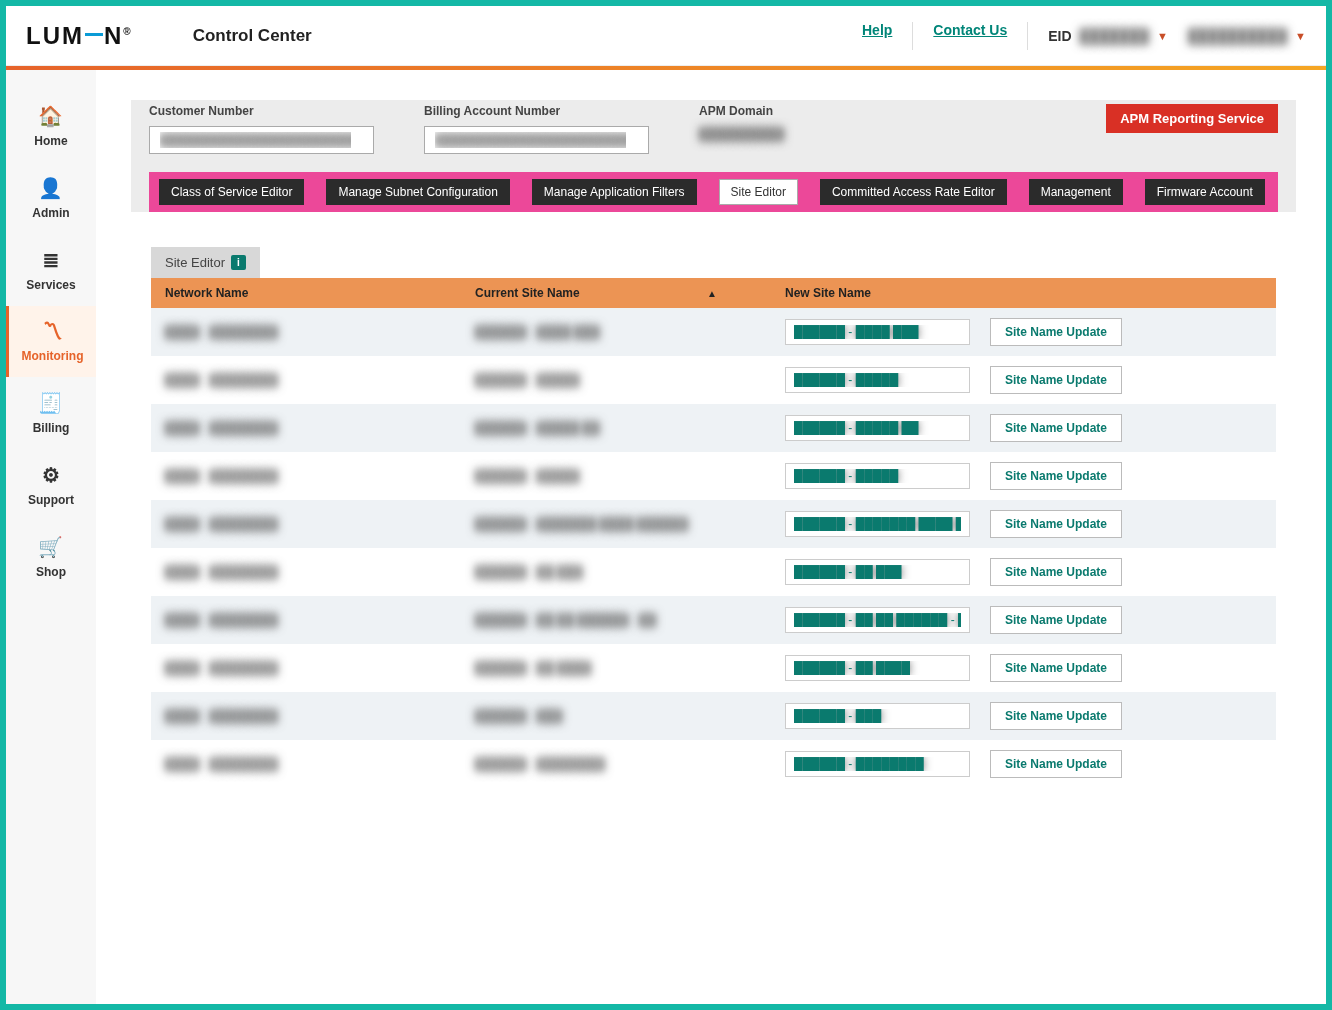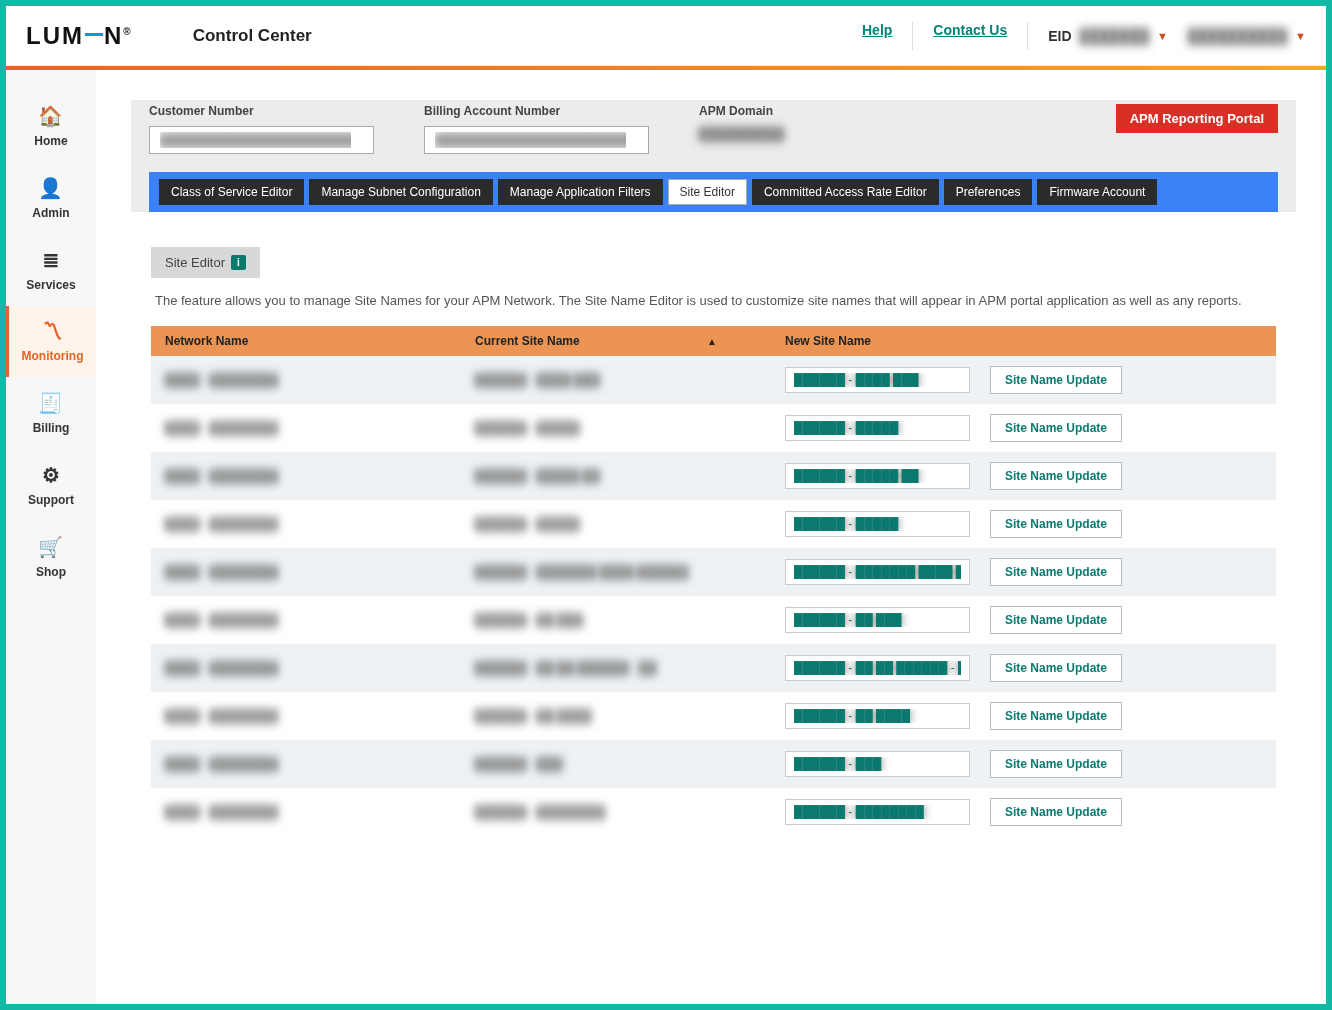--- a/index.html
+++ b/index.html
@@ -36,21 +36,21 @@
 .page-title { font-size: 28px; font-weight: 800; color: #111; margin-bottom: 25px; }
 
 .filter-panel { background: #ececec; padding: 4px 18px 0 18px; }
 .filter-row { display: flex; gap: 0; align-items: flex-start; }
 .filter-col { margin-right: 50px; }
 .filter-label { font-size: 12px; font-weight: 700; color: #444; margin-bottom: 8px; display: block; }
 .filter-select { width: 225px; height: 28px; border: 1px solid #aaa; background: #fff; font-size: 12px; padding: 0 6px; }
 .apm-domain-val { font-size: 12px; }
 .portal-btn { margin-left: auto; background: #d93025; color: #fff; border: none; padding: 7px 14px; font-size: 13px; font-weight: 700; cursor: pointer; }
 
-.tab-strip { background: #3b82f6; padding: 7px 10px; margin-top: 18px; display: flex; gap: 5px; }
+.tab-strip { background: #ec4899; padding: 7px 10px; margin-top: 18px; display: flex; gap: 22px; }
 .tab-btn { background: #2b2b2b; color: #fff; border: none; padding: 6px 12px; font-size: 12px; cursor: pointer; white-space: nowrap; }
 .tab-btn.active { background: #fff; color: #333; border: 1px solid #aaa; padding: 5px 11px; }
 
 .editor-block { margin: 35px 20px 0 20px; }
 .editor-header { display: inline-flex; align-items: center; background: #d8d8d8; padding: 8px 14px; font-size: 13px; color: #444; gap: 6px; }
 .info-icon { display: inline-flex; width: 15px; height: 15px; background: #0a7a6e; color: #fff; font-size: 10px; font-weight: 700; align-items: center; justify-content: center; border-radius: 2px; }
 .editor-desc { font-size: 13px; color: #555; padding: 14px 4px 16px 4px; line-height: 1.4; }
 
 .data-table { width: 100%; border-collapse: collapse; }
 .data-table thead th { background: #ec9454; color: #222; font-size: 12px; font-weight: 700; text-align: left; padding: 8px 14px; }
@@ -141,40 +141,39 @@
           <div class="filter-col">
             <span class="filter-label">Billing Account Number</span>
             <select class="filter-select blur-cell">
               <option>████████████████████████</option>
             </select>
           </div>
           <div class="filter-col">
             <span class="filter-label">APM Domain</span>
             <span class="apm-domain-val blurred-inline">██████████</span>
           </div>
-          <button class="portal-btn">APM Reporting Portal</button>
+          <button class="portal-btn">APM Reporting Service</button>
         </div>
 
         <div class="tab-strip">
           <button class="tab-btn">Class of Service Editor</button>
           <button class="tab-btn">Manage Subnet Configuration</button>
           <button class="tab-btn">Manage Application Filters</button>
           <button class="tab-btn active">Site Editor</button>
           <button class="tab-btn">Committed Access Rate Editor</button>
-          <button class="tab-btn">Preferences</button>
+          <button class="tab-btn">Management</button>
           <button class="tab-btn">Firmware Account</button>
         </div>
       </div>
 
       <div class="editor-block">
         <div class="editor-header">
           <span>Site Editor</span>
           <span class="info-icon">i</span>
         </div>
-        <p class="editor-desc">The feature allows you to manage Site Names for your APM Network. The Site Name Editor is used to customize site names that will appear in APM portal application as well as any reports.</p>
 
         <table class="data-table">
           <thead>
             <tr>
               <th class="col-net"><span>Network Name</span></th>
               <th class="col-cur">
                 <span>Current Site Name</span>
                 <span class="sort-wrap"><span class="sort-arrow">▲</span></span>
               </th>
               <th class="col-new"><span>New Site Name</span></th>

